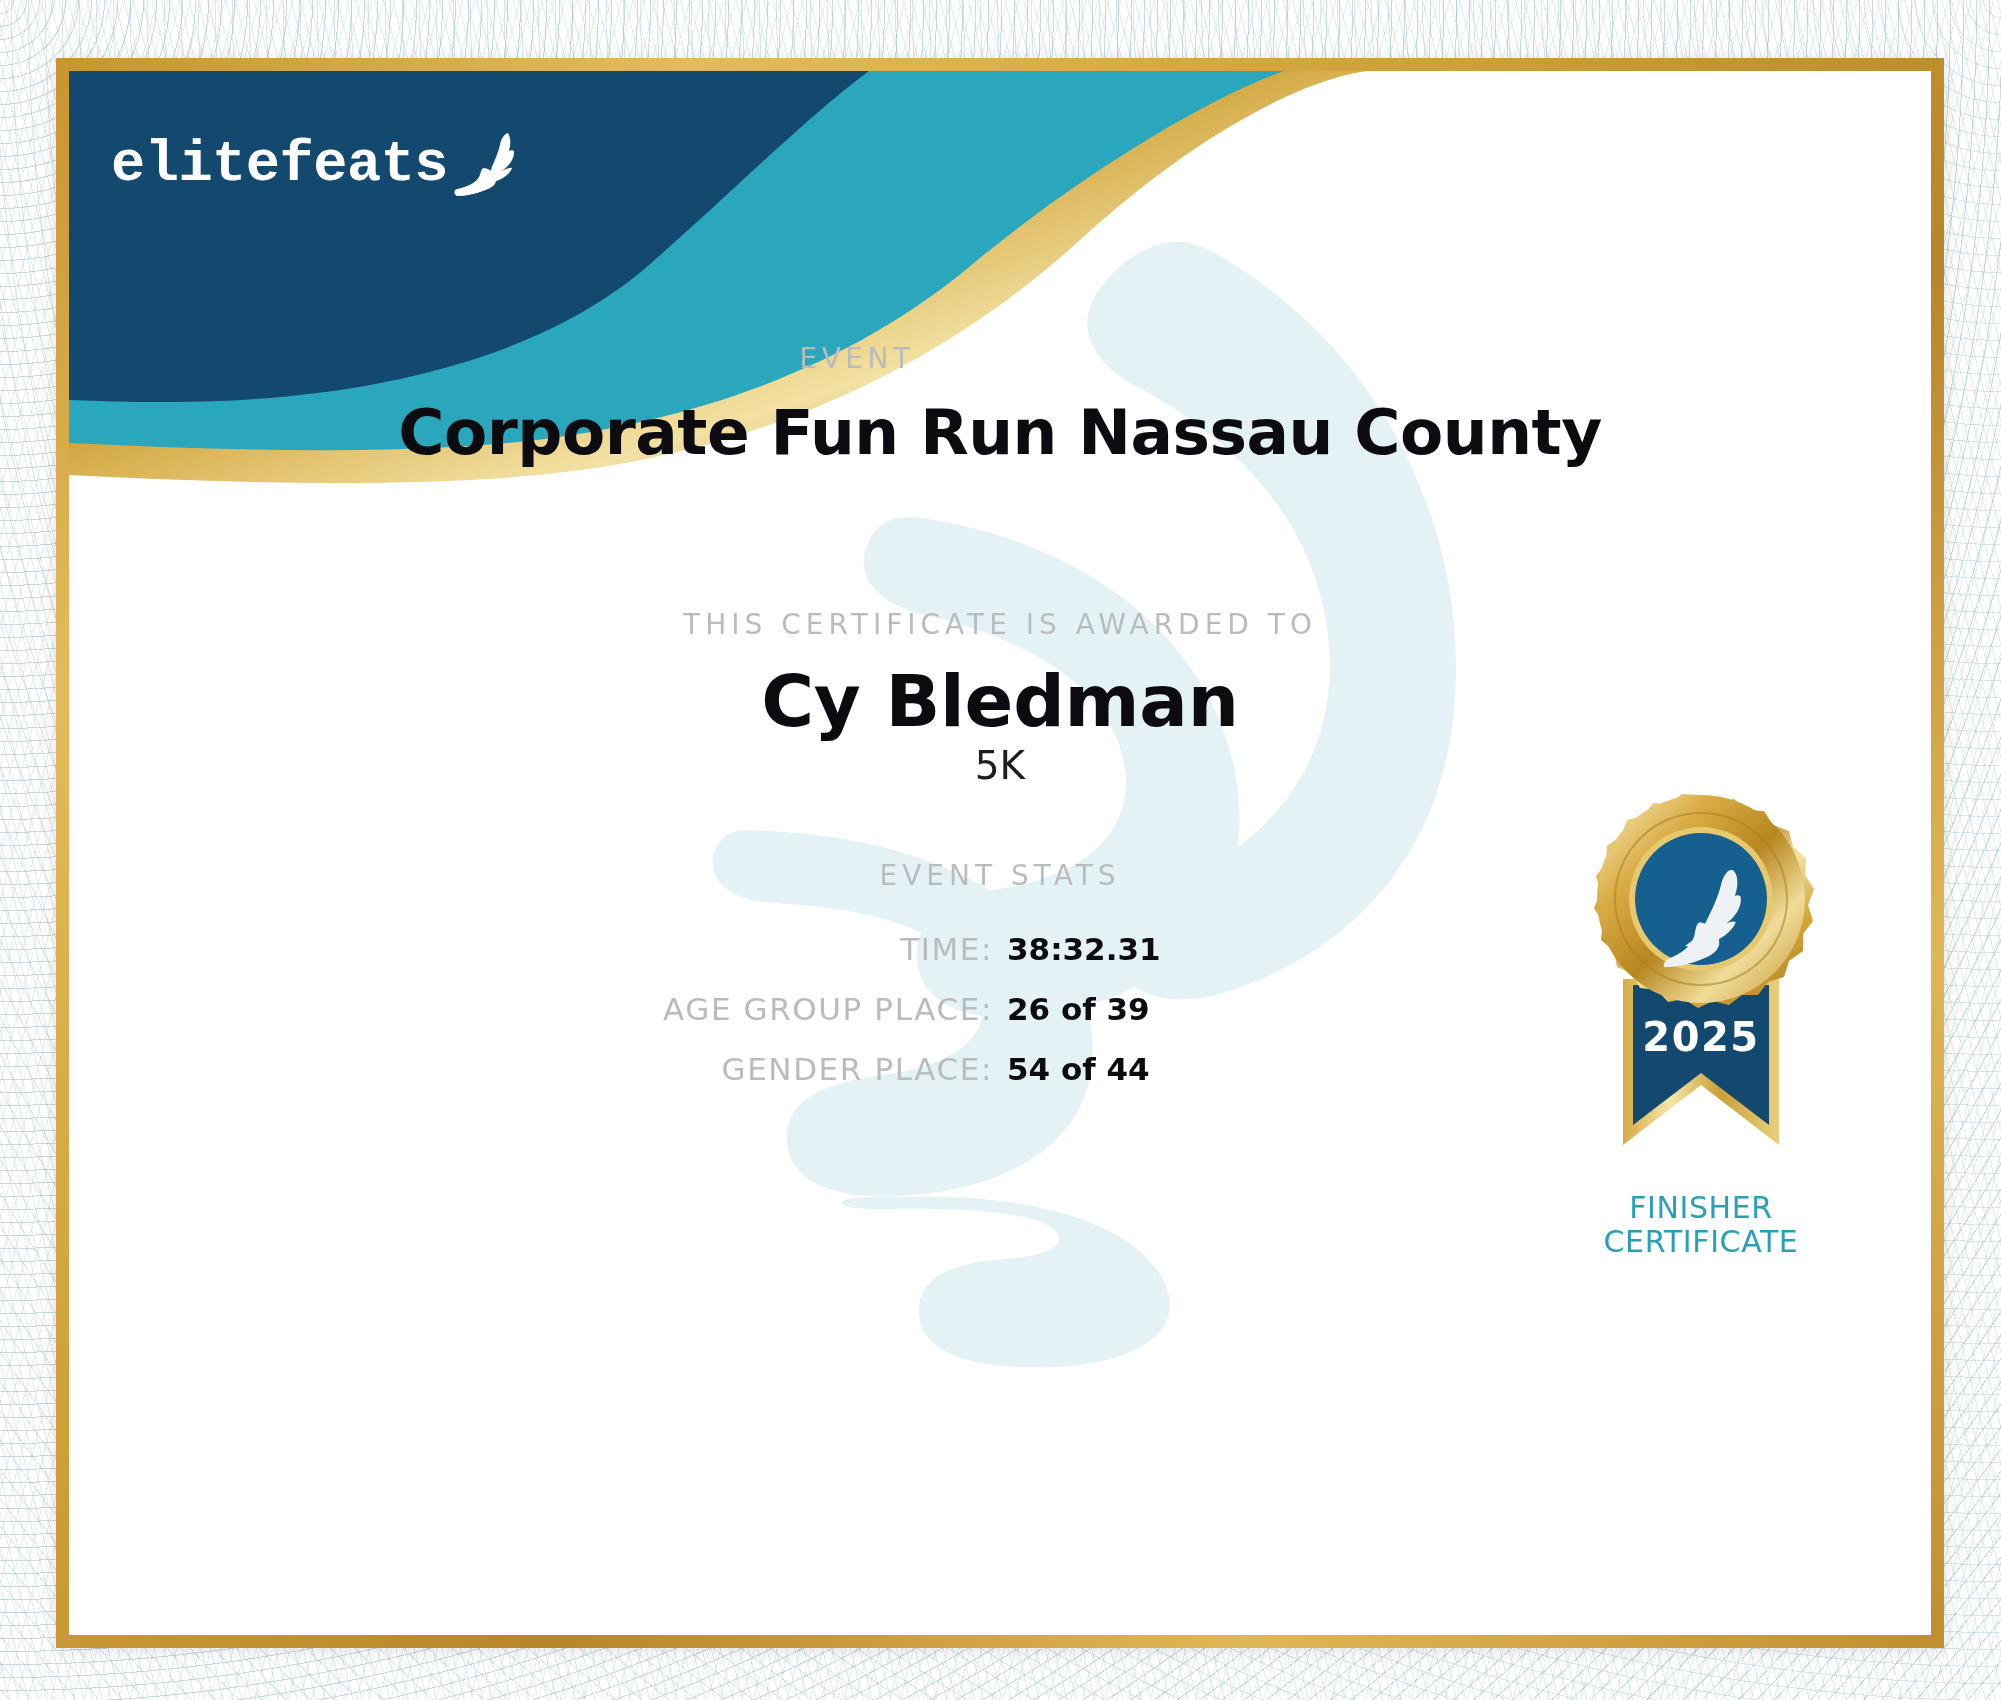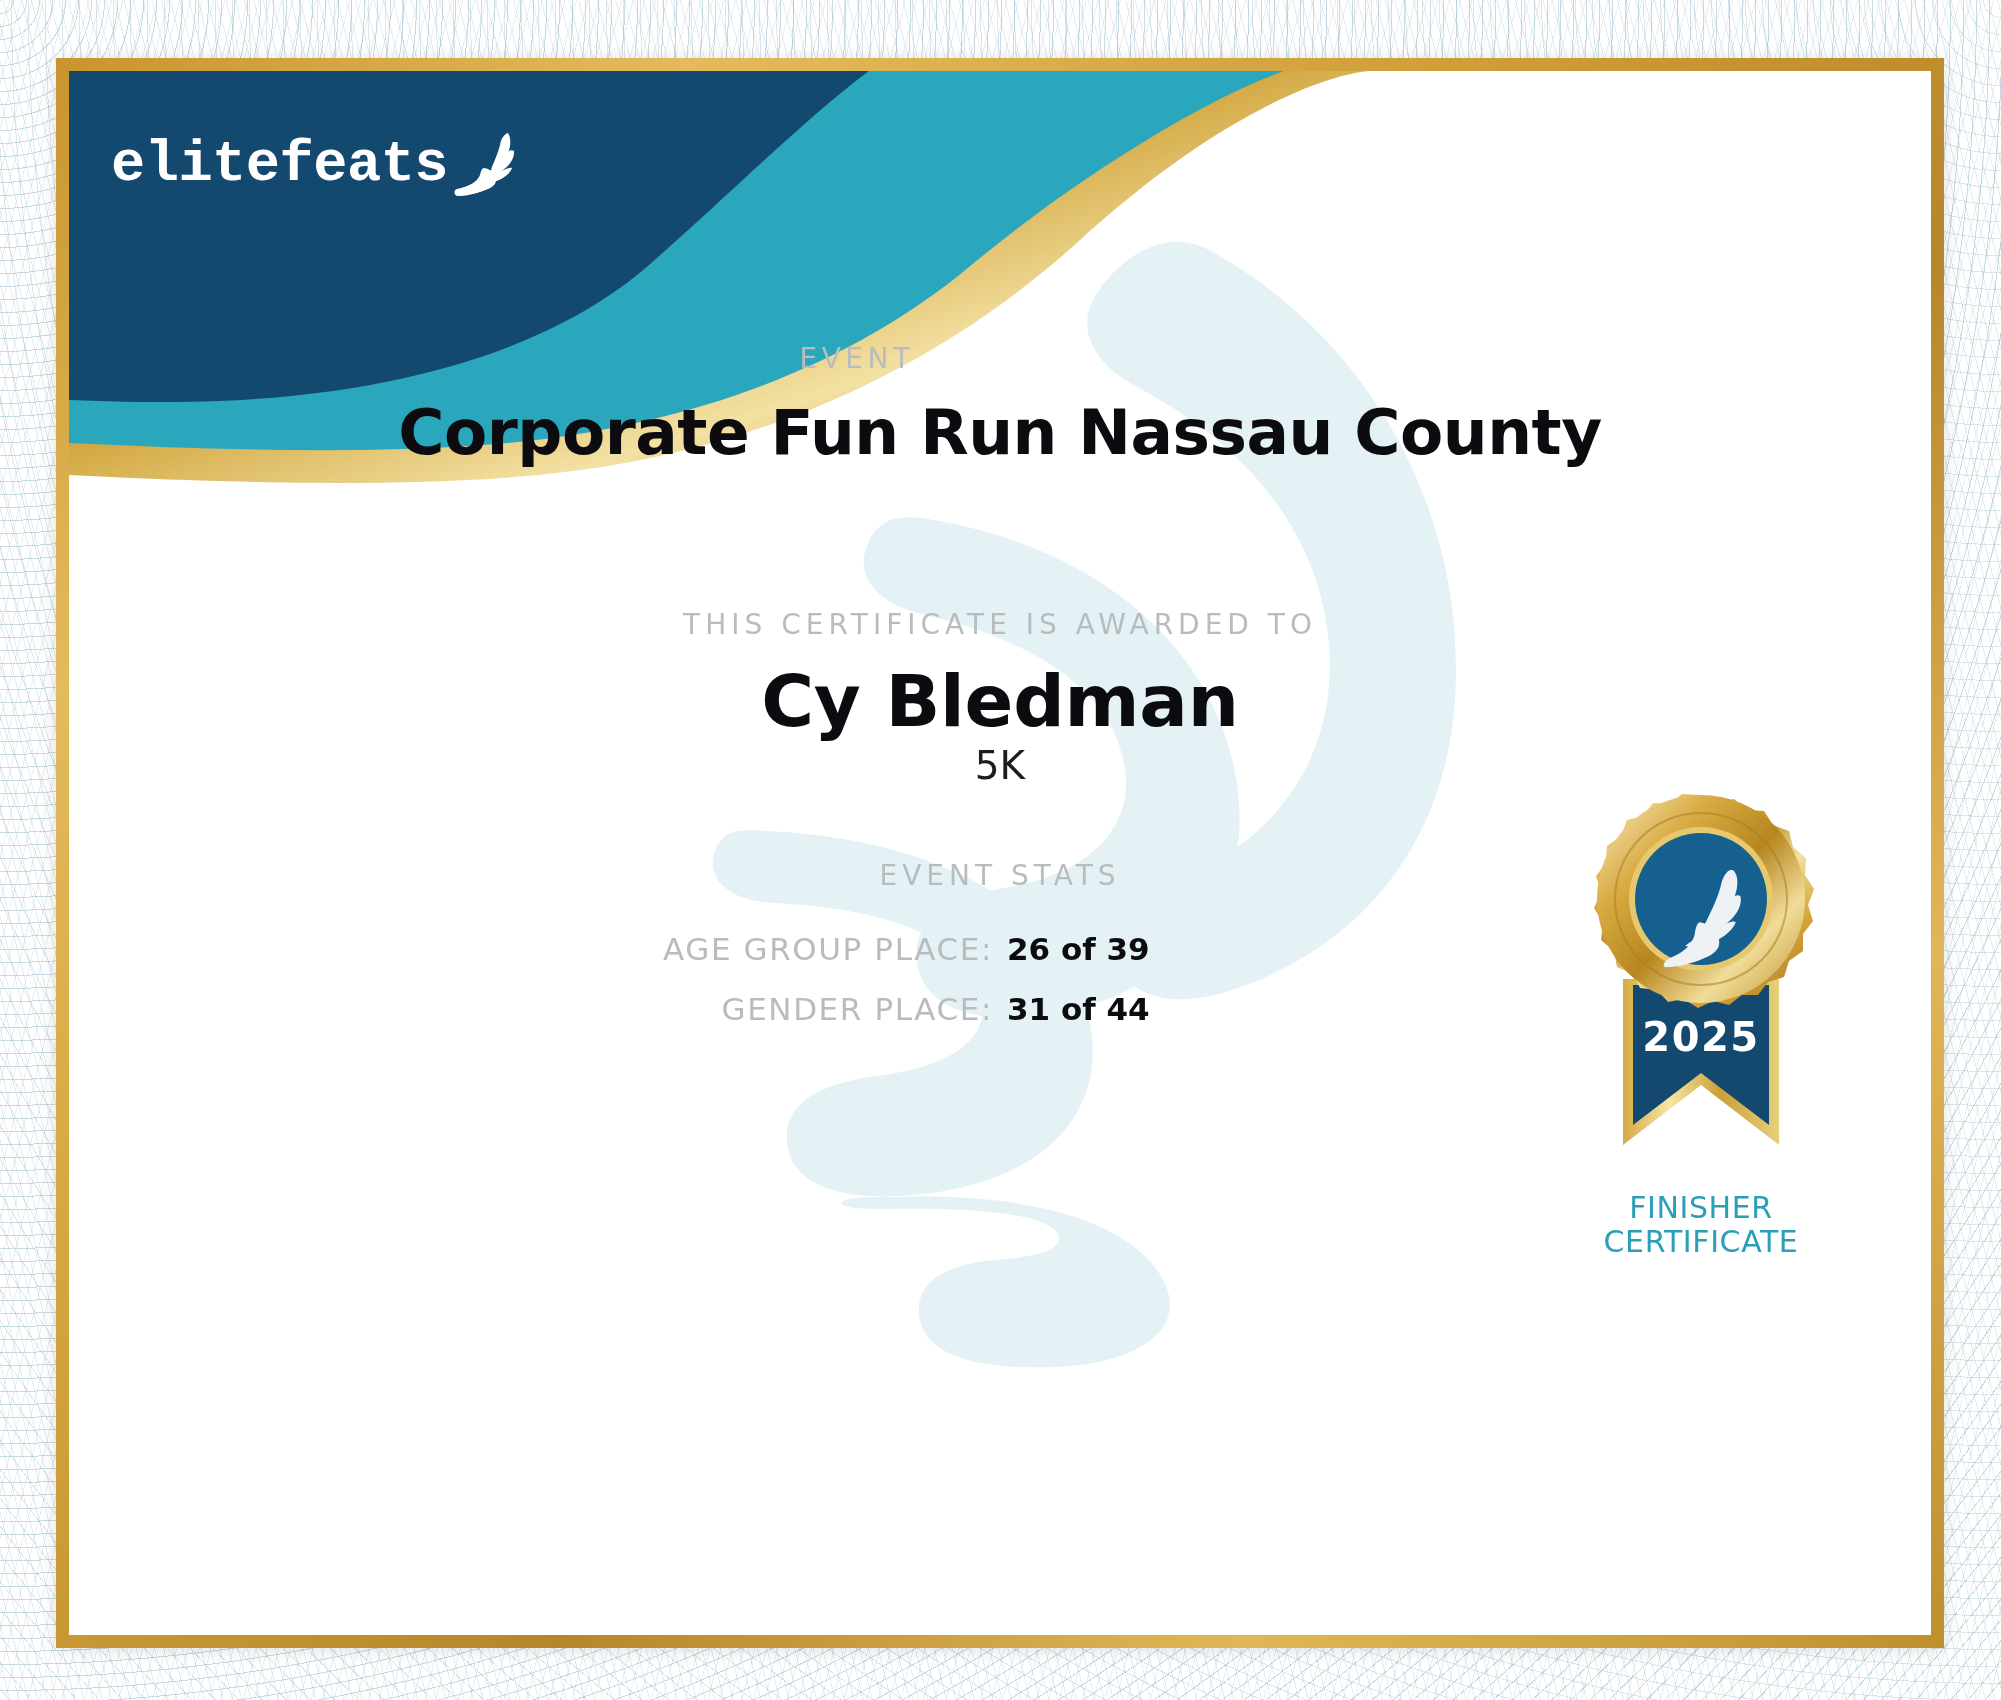--- a/index.html
+++ b/index.html
@@ -251,26 +251,30 @@
       <div class="event-title">Corporate Fun Run Nassau County</div>
 
       <div class="lbl awarded-label">THIS CERTIFICATE IS AWARDED TO</div>
       <div class="recipient">Cy Bledman</div>
       <div class="distance">5K</div>
 
       <div class="lbl stats-label">EVENT STATS</div>
 
       <div class="stats">
         <div class="stat-row">
+          <div class="stat-label">TIME:</div>
+          <div class="stat-value">38:32.31</div>
+        </div>
+        <div class="stat-row">
           <div class="stat-label">AGE GROUP PLACE:</div>
           <div class="stat-value">26 of 39</div>
         </div>
         <div class="stat-row">
           <div class="stat-label">GENDER PLACE:</div>
-          <div class="stat-value">31 of 44</div>
+          <div class="stat-value">54 of 44</div>
         </div>
       </div>
     </div>
 
     <div class="badge">
       <svg class="badge-art" viewBox="0 0 300 400" aria-hidden="true">
         <defs>
           <linearGradient id="sealOuter" x1="0.1" y1="0" x2="0.9" y2="1">
             <stop offset="0%" stop-color="#f6e6a8"></stop>
             <stop offset="20%" stop-color="#e0b850"></stop>

